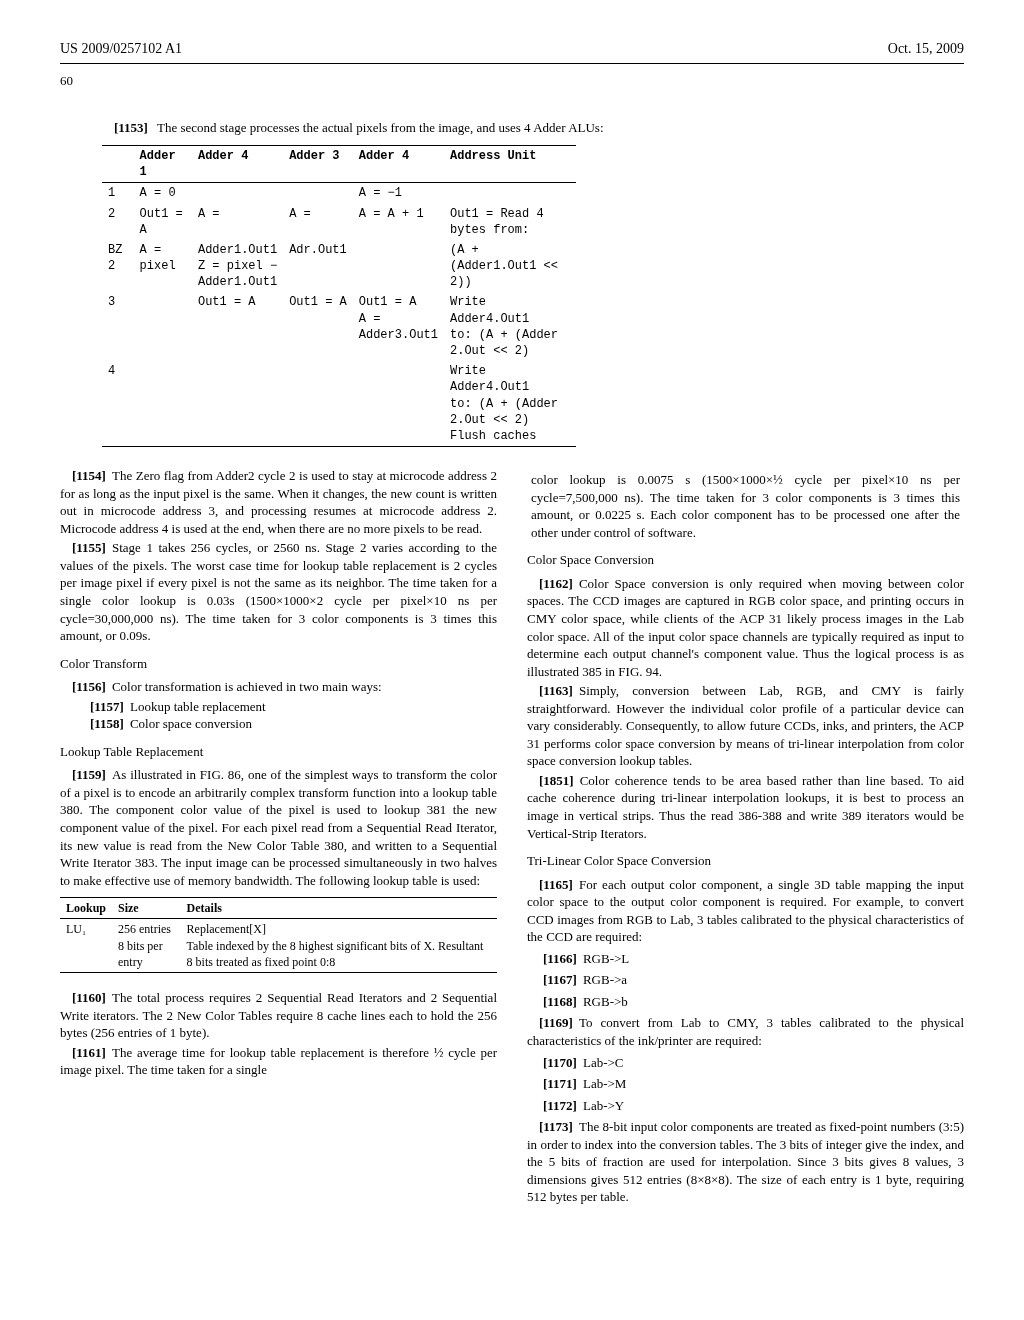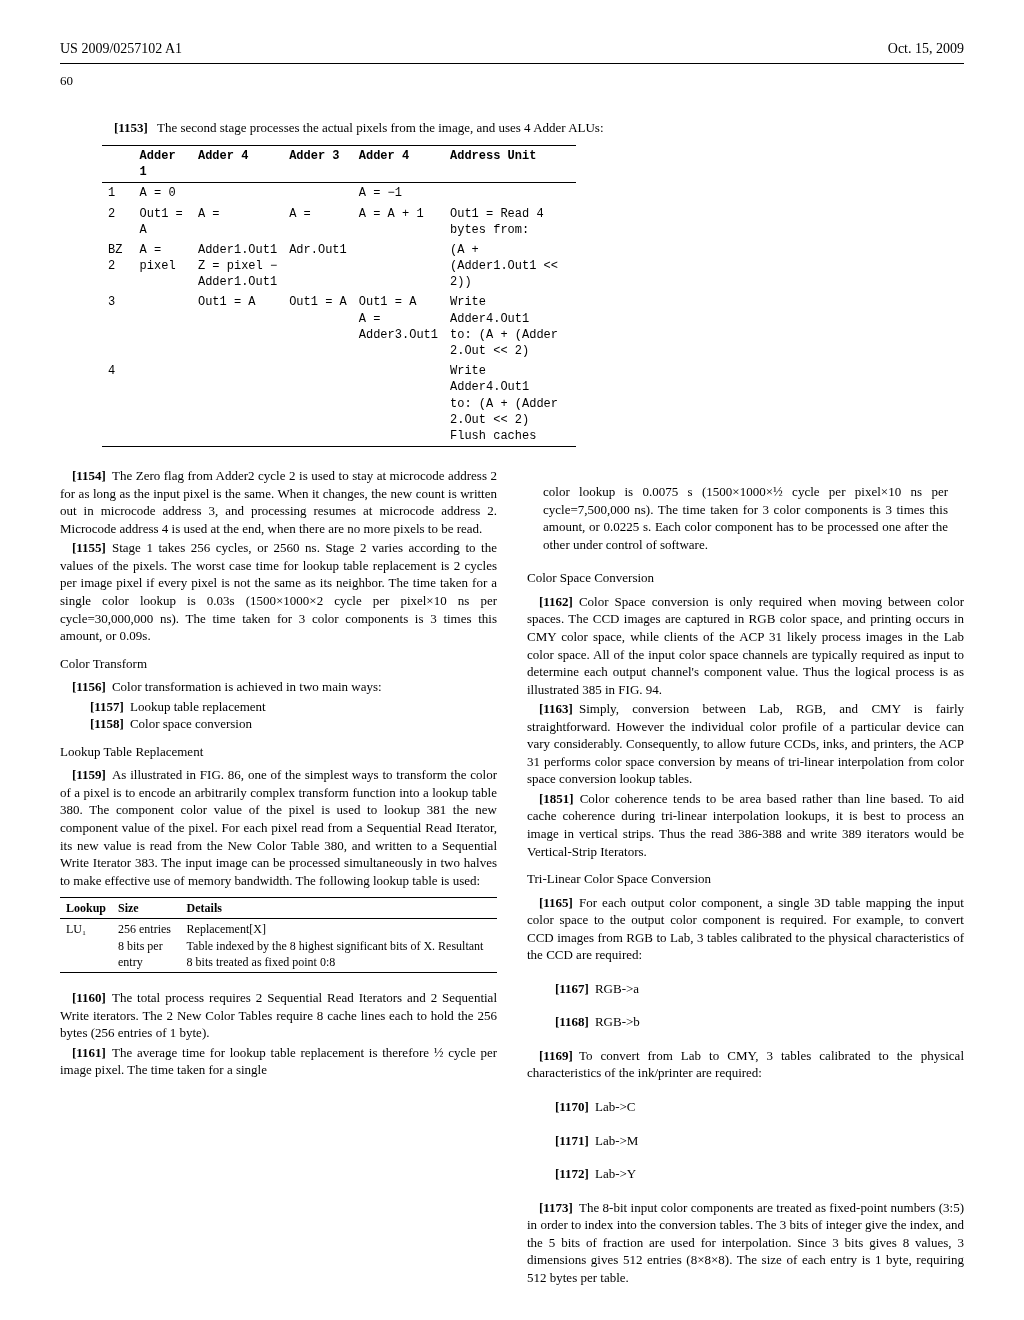--- a/index.html
+++ b/index.html
@@ -58,21 +58,21 @@
   }
   .para-num {
     font-weight: bold;
     padding-right: 6px;
   }
   p.entry {
     margin: 0 0 2px 0;
     text-indent: 12px;
   }
   p.tight {
-    margin: 16px;
+    margin: 4px;
     text-indent: 12px;
   }
   p.list {
     margin: 0;
     text-indent: 30px;
   }
   .subhead {
     margin: 10px 0 6px 0;
     font-size: 13px;
   }
@@ -201,20 +201,21 @@
   <div class="col">
     <p class="tight" style="text-indent:0">color lookup is 0.0075 s (1500×1000×½ cycle per pixel×10 ns per cycle=7,500,000 ns). The time taken for 3 color components is 3 times this amount, or 0.0225 s. Each color component has to be processed one after the other under control of software.</p>
 
     <div class="subhead">Color Space Conversion</div>
     <p class="entry"><span class="para-num">[1162]</span><span>Color Space conversion is only required when moving between color spaces. The CCD images are captured in RGB color space, and printing occurs in CMY color space, while clients of the ACP 31 likely process images in the Lab color space. All of the input color space channels are typically required as input to determine each output channel's component value. Thus the logical process is as illustrated 385 in FIG. 94.</span></p>
     <p class="entry"><span class="para-num">[1163]</span><span>Simply, conversion between Lab, RGB, and CMY is fairly straightforward. However the individual color profile of a particular device can vary considerably. Consequently, to allow future CCDs, inks, and printers, the ACP 31 performs color space conversion by means of tri-linear interpolation from color space conversion lookup tables.</span></p>
     <p class="entry"><span class="para-num">[1851]</span><span>Color coherence tends to be area based rather than line based. To aid cache coherence during tri-linear interpolation lookups, it is best to process an image in vertical strips. Thus the read 386-388 and write 389 iterators would be Vertical-Strip Iterators.</span></p>
 
     <div class="subhead">Tri-Linear Color Space Conversion</div>
     <p class="entry"><span class="para-num">[1165]</span><span>For each output color component, a single 3D table mapping the input color space to the output color component is required. For example, to convert CCD images from RGB to Lab, 3 tables calibrated to the physical characteristics of the CCD are required:</span></p>
+    <p class="tight"><span class="para-num">[1166]</span><span>RGB-&gt;L</span></p>
     <p class="tight"><span class="para-num">[1167]</span><span>RGB-&gt;a</span></p>
     <p class="tight"><span class="para-num">[1168]</span><span>RGB-&gt;b</span></p>
     <p class="entry"><span class="para-num">[1169]</span><span>To convert from Lab to CMY, 3 tables calibrated to the physical characteristics of the ink/printer are required:</span></p>
     <p class="tight"><span class="para-num">[1170]</span><span>Lab-&gt;C</span></p>
     <p class="tight"><span class="para-num">[1171]</span><span>Lab-&gt;M</span></p>
     <p class="tight"><span class="para-num">[1172]</span><span>Lab-&gt;Y</span></p>
     <p class="entry"><span class="para-num">[1173]</span><span>The 8-bit input color components are treated as fixed-point numbers (3:5) in order to index into the conversion tables. The 3 bits of integer give the index, and the 5 bits of fraction are used for interpolation. Since 3 bits gives 8 values, 3 dimensions gives 512 entries (8×8×8). The size of each entry is 1 byte, requiring 512 bytes per table.</span></p>
   </div>
 </div>
 

